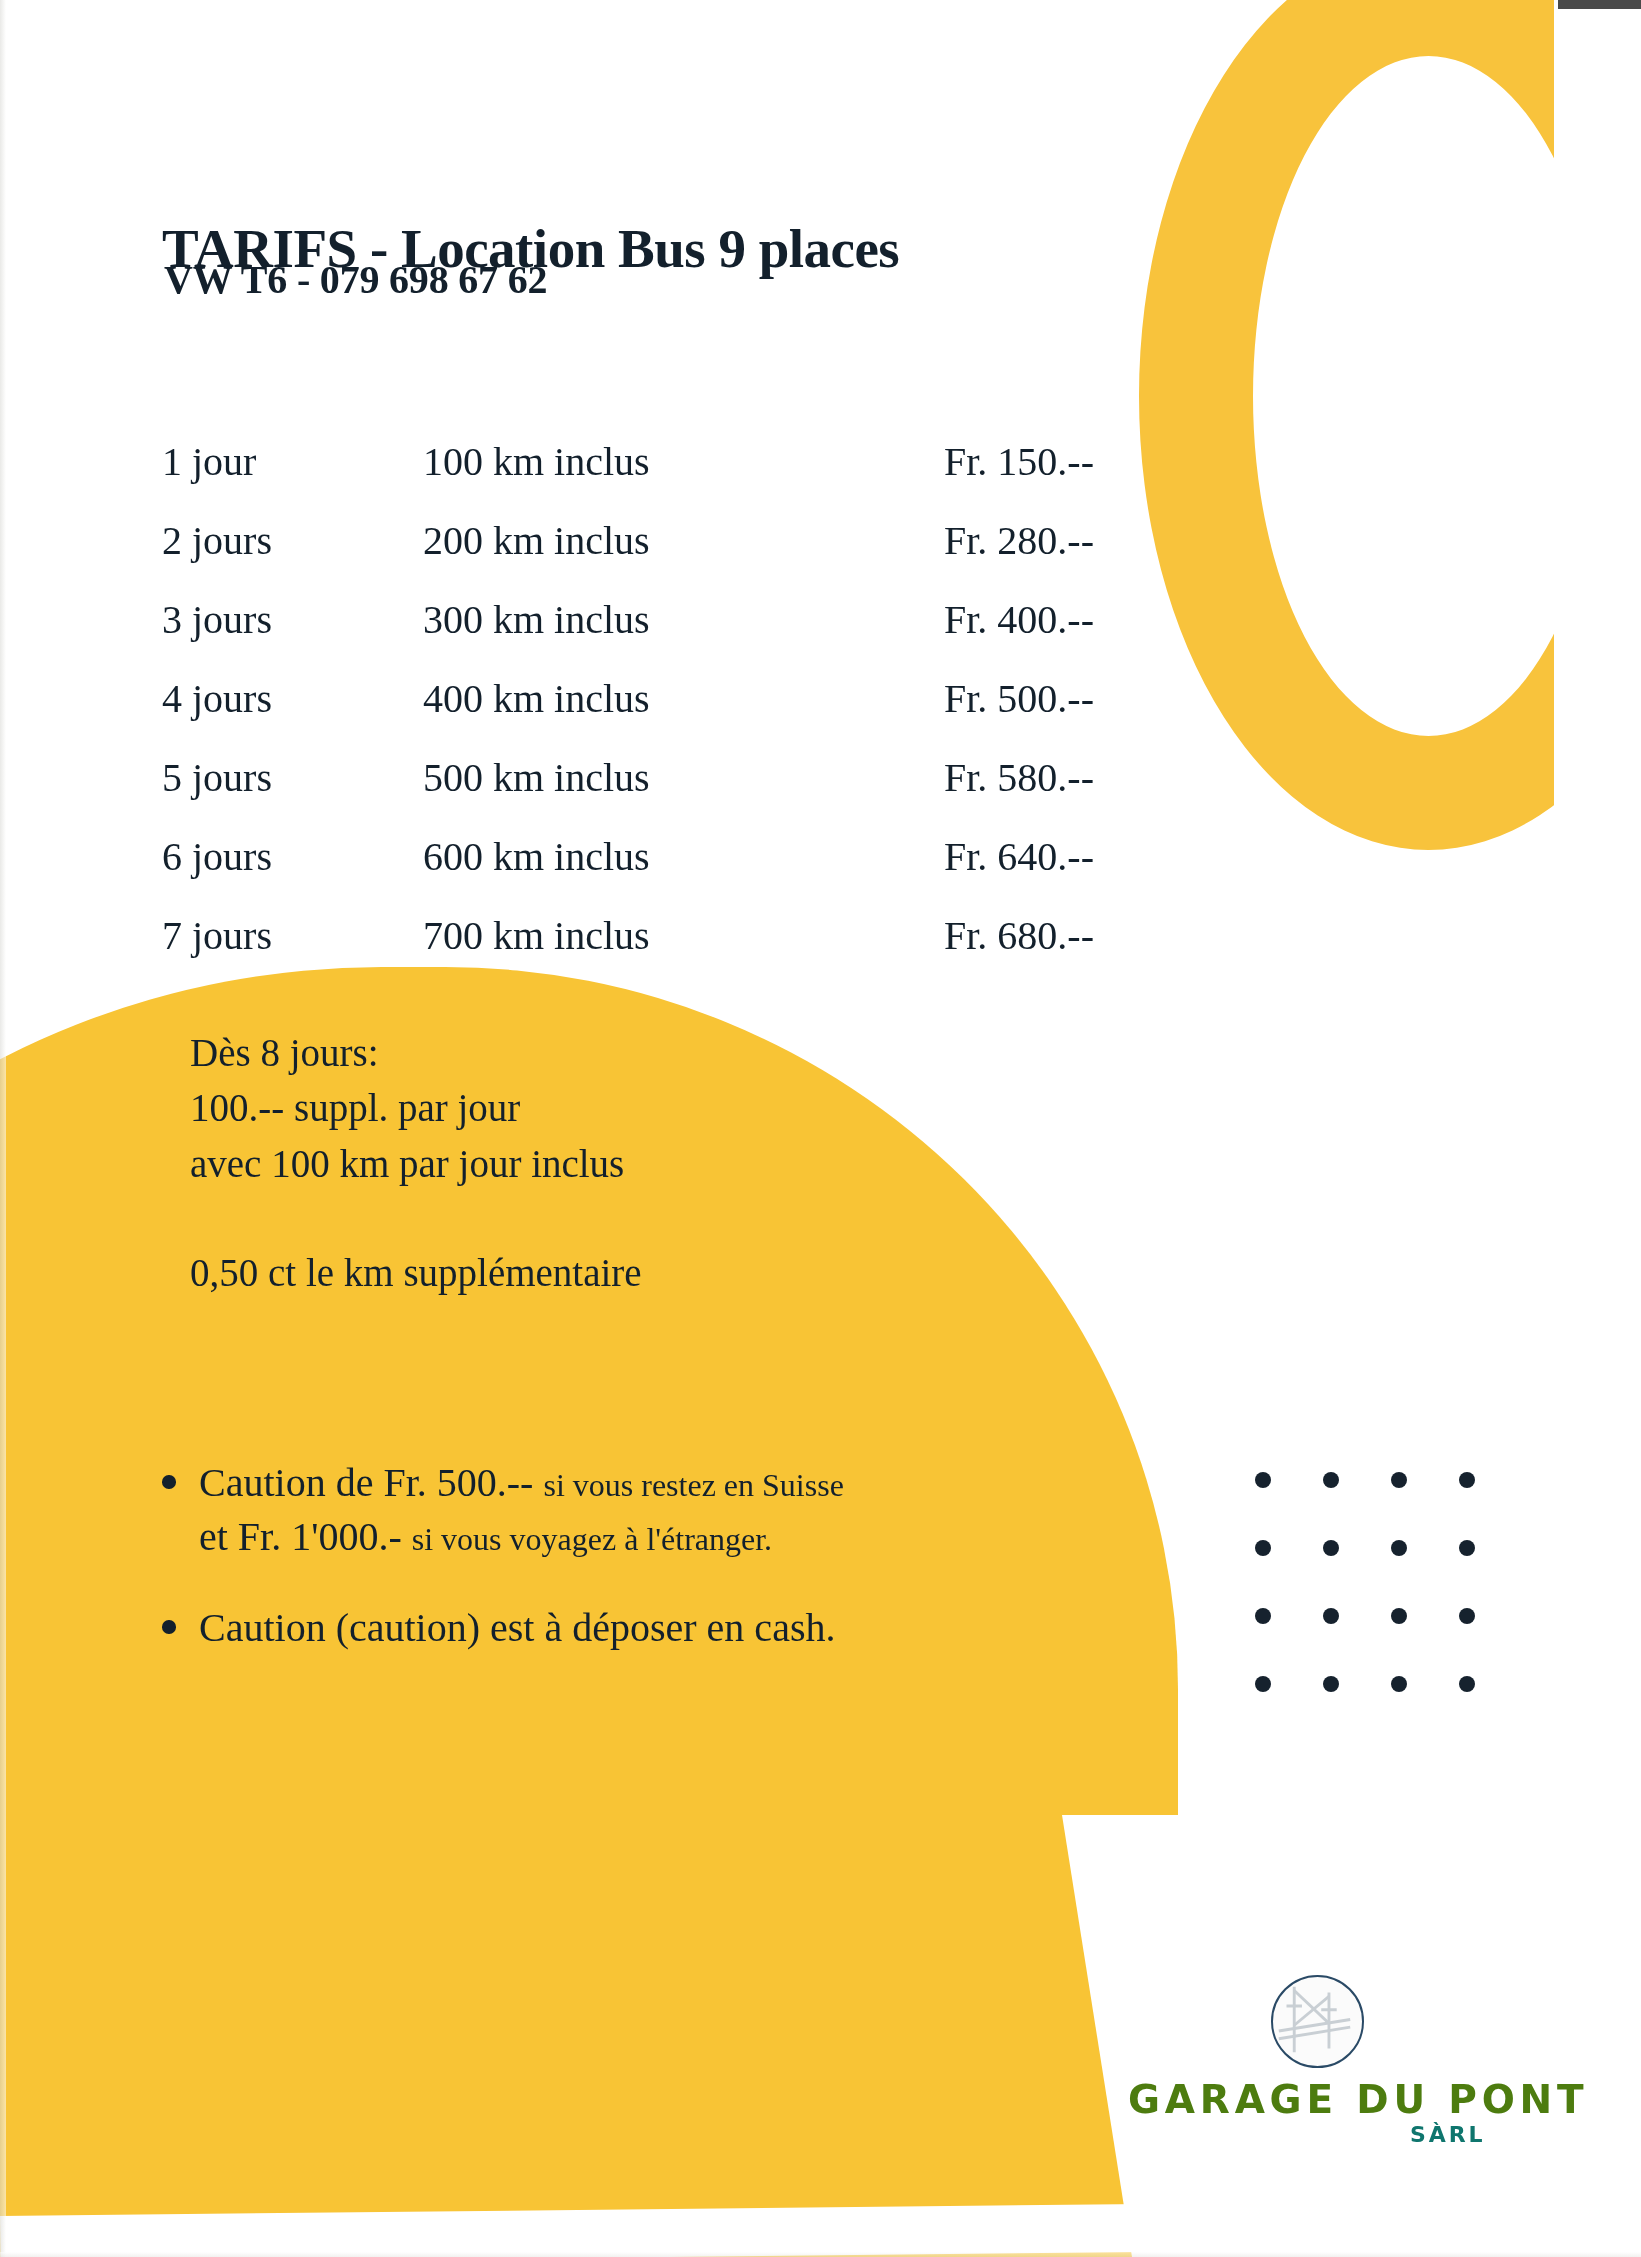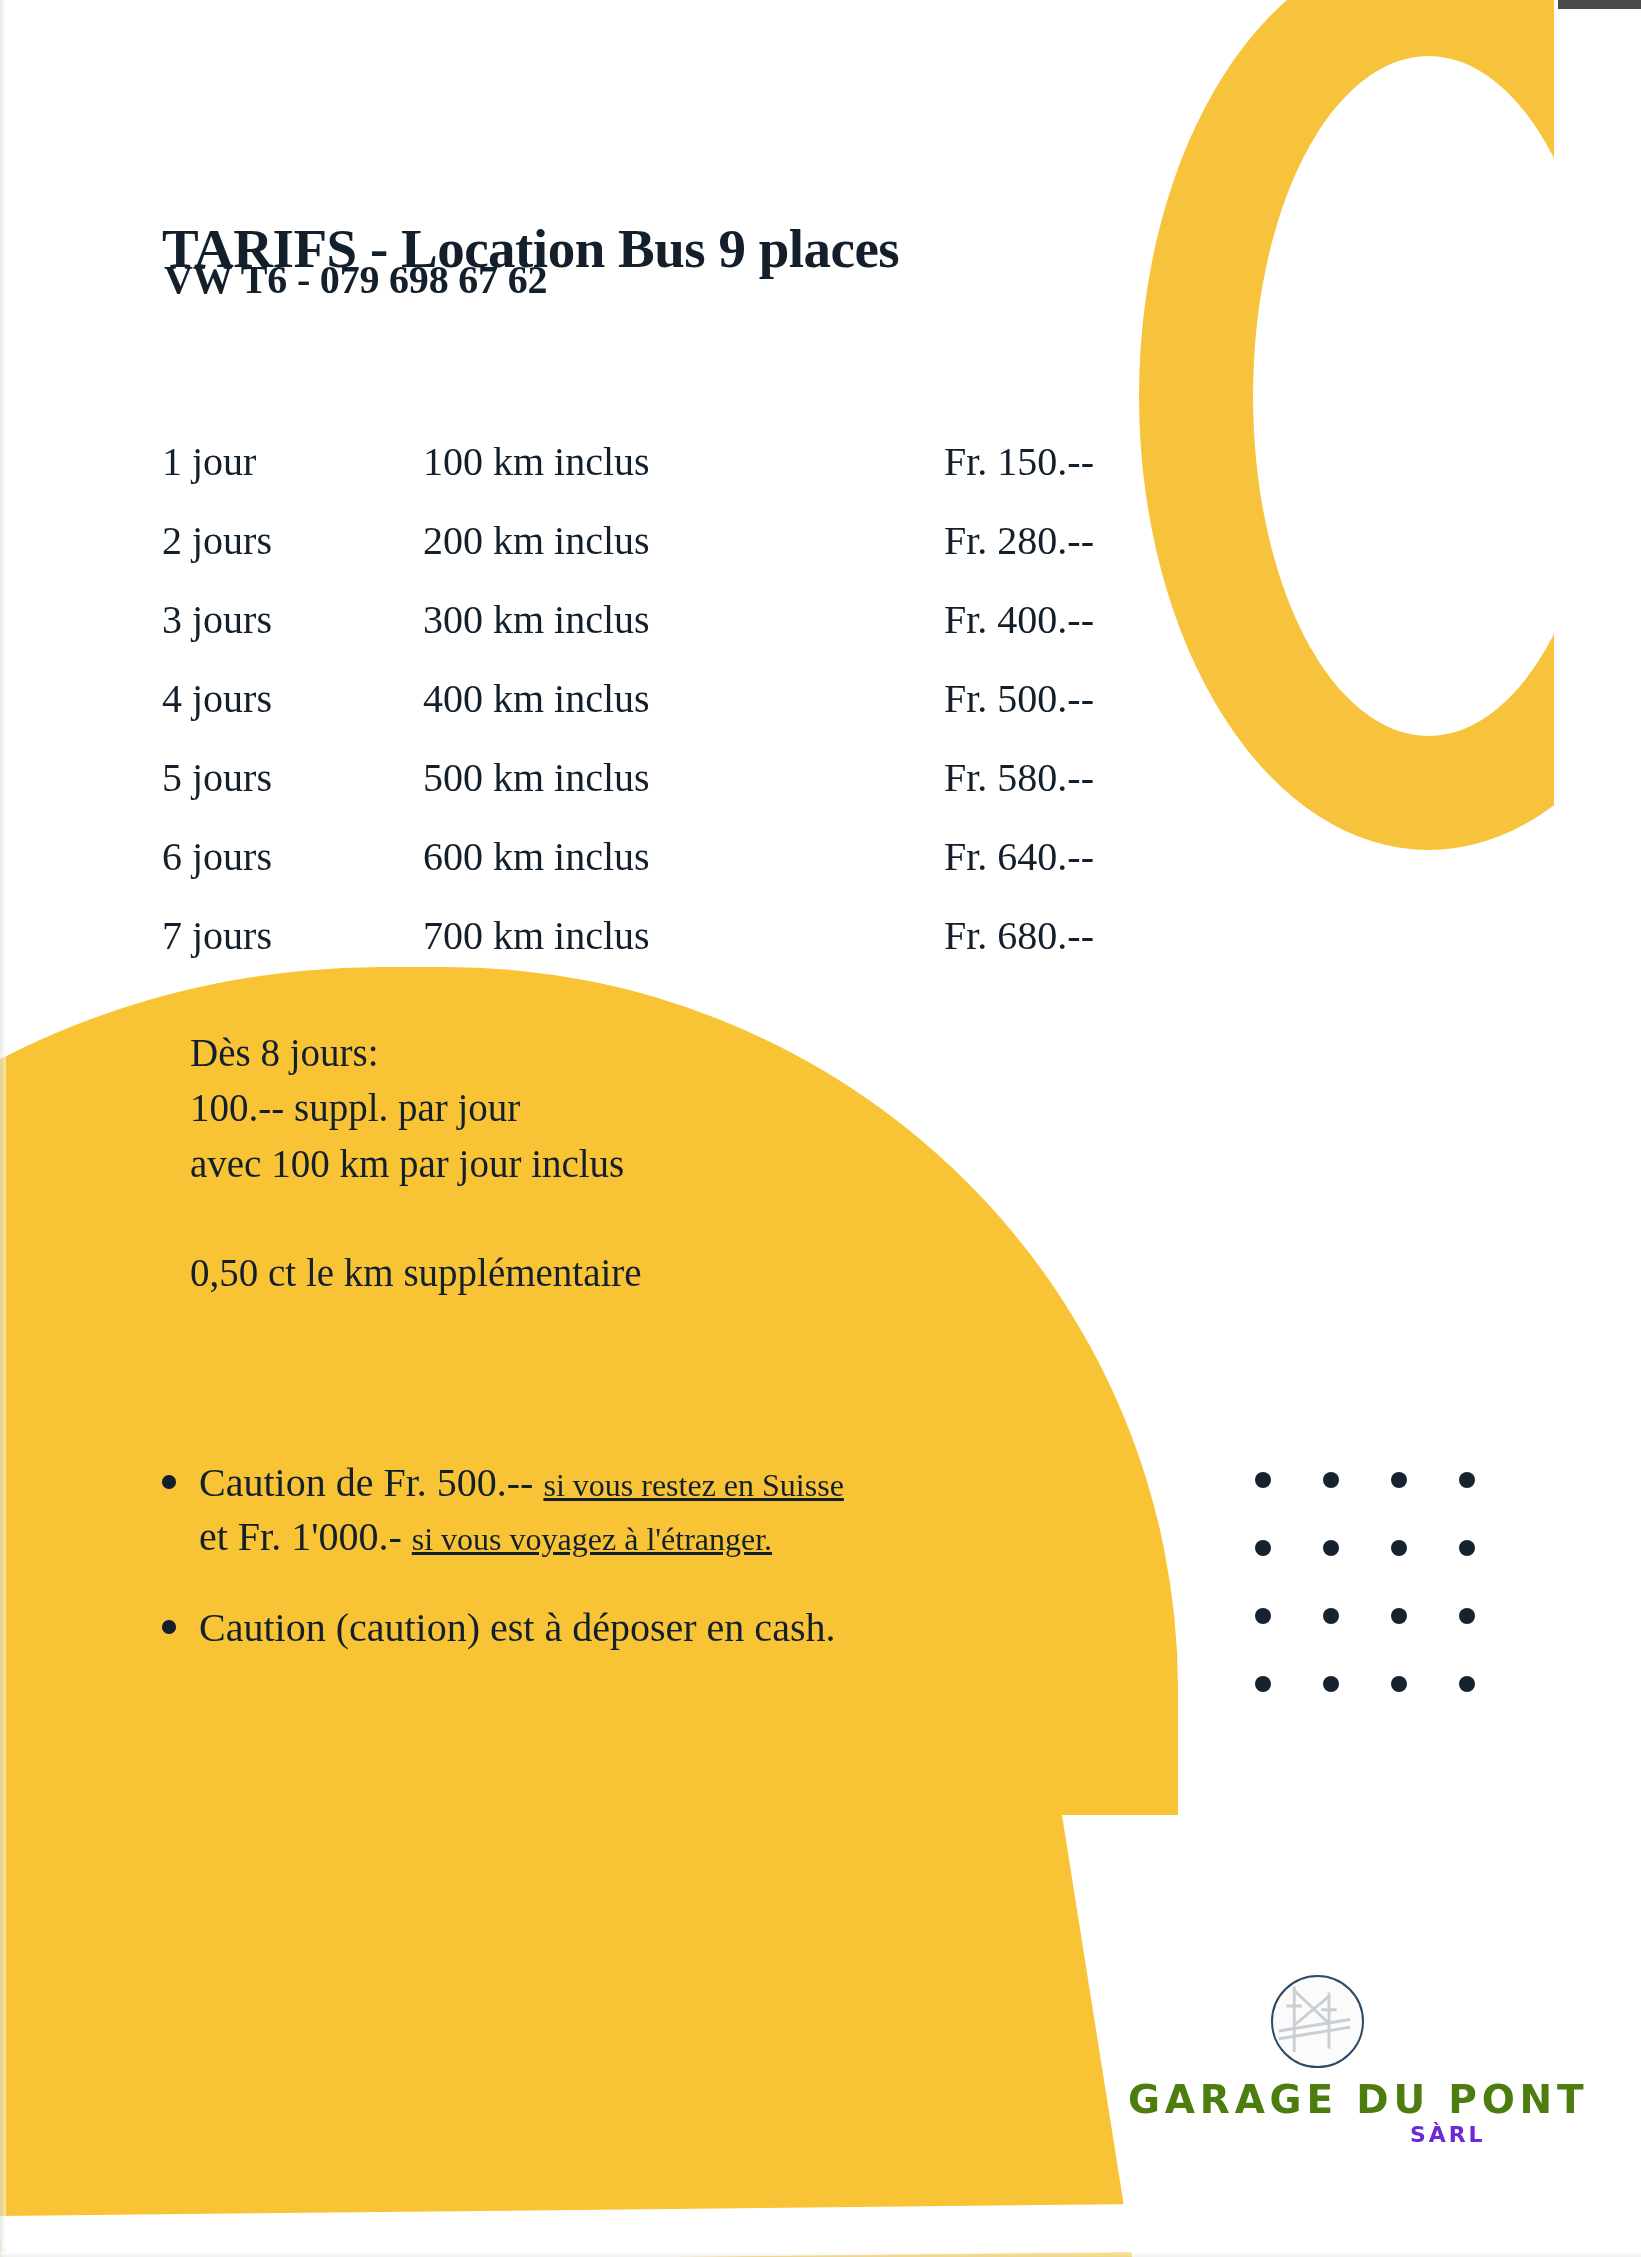--- a/index.html
+++ b/index.html
@@ -165,21 +165,21 @@
     margin-bottom: 37px;
     line-height: 1.35;
   }
   .bullet-dot {
     position: absolute;
     left: 0; top: 19.3px;
     width: 13.5px; height: 13.5px;
     border-radius: 50%;
     background: #13202c;
   }
-  .small-note { font-size: 32px; text-decoration: underline; }
+  .small-note { font-size: 32px; }
 
   
   .dot-grid {
     position: absolute;
     left: 1255px;
     top: 1472px;
     display: grid;
     grid-template-columns: repeat(4, 68px);
     grid-template-rows: repeat(4, 68px);
   }
@@ -216,21 +216,21 @@
     color: #4d7c0f;
     white-space: nowrap;
   }
   .logo-sub {
     position: absolute;
     left: 282px; top: 147px;
     font-family: "DejaVu Sans", sans-serif;
     font-size: 22px;
     font-weight: bold;
     letter-spacing: 2.9px;
-    color: #6d28d9;
+    color: #0f766e;
     white-space: nowrap;
   }
 </style>
 </head>
 <body>
 
 <div id="page">
 
   <div class="arc-wrap">
     <div class="arc-ring"></div>

